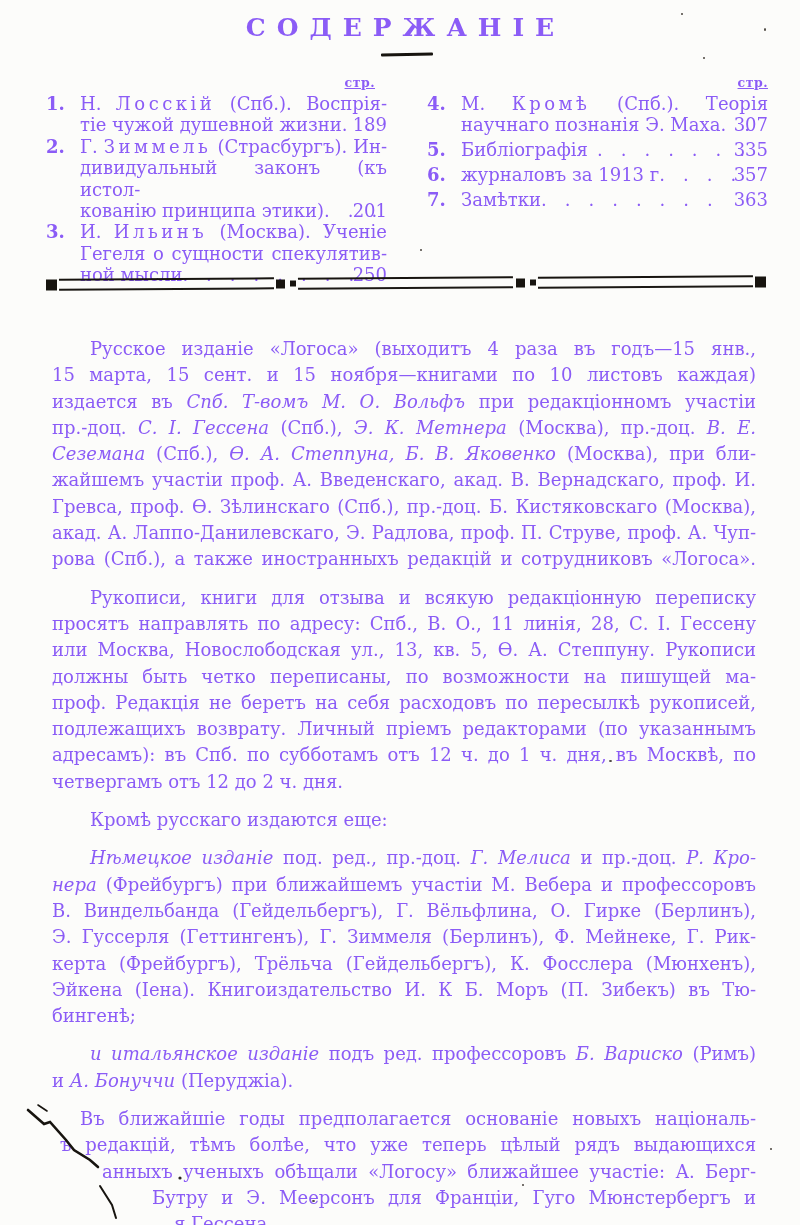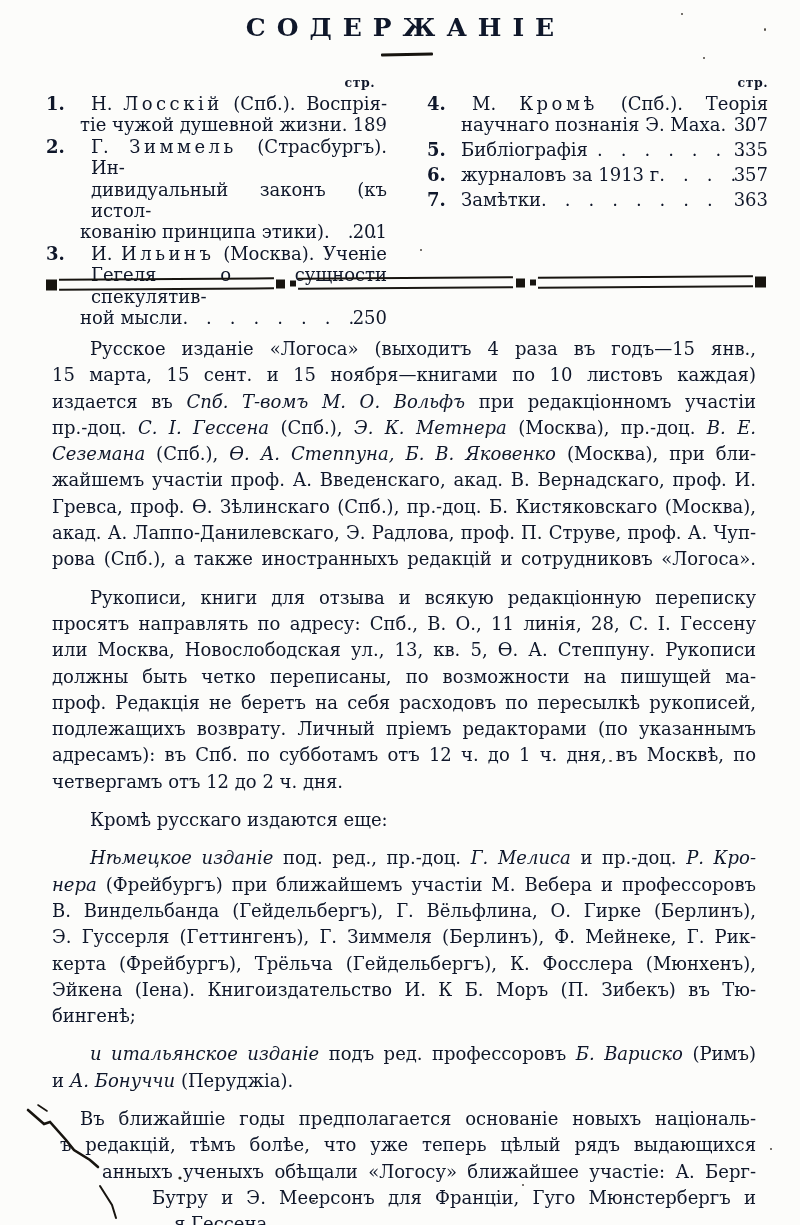--- a/index.html
+++ b/index.html
@@ -1,20 +1,20 @@
 <!DOCTYPE html>
 <html lang="ru"><head>
 <meta charset="utf-8">
 <style>
   html,body{margin:0;padding:0;}
   .page{
     position:relative;
     width:800px;height:1225px;
     background:#fcfcfa;
-    color:#0f172a;
+    color:#8b5cf6;
     font-family:"DejaVu Serif", serif;
     overflow:hidden;
   }
   
   .title{
     position:absolute;top:13px;left:0;right:0;
     text-align:center;
     font-size:25px;font-weight:700;
     letter-spacing:11px;text-indent:11px;
     white-space:nowrap;
@@ -26,29 +26,29 @@
   }
   
   .toc{
     position:absolute;top:76px;left:40px;right:32px;
     display:flex;gap:34px;
   }
   .toc-col{flex:1;min-width:0;}
   .toc-colhead{
     text-align:right;
     font-size:12.5px;font-weight:700;letter-spacing:.5px;
-    line-height:13px;margin-bottom:4px;
+    line-height:13px;margin-bottom:4px;text-decoration:underline;
   }
   .toc-colhead.pad{padding-right:12px;}
   .toc-item{display:flex;align-items:flex-start;font-size:18px;line-height:21.4px;}
   .toc-col.gapped .toc-item{margin-bottom:3.5px;}
   .toc-num{width:40px;padding-left:6px;box-sizing:border-box;font-weight:700;flex:none;}
   .toc-text{flex:1;min-width:0;}
   .tline{position:relative;}
-  .tline.j{text-align:justify;text-align-last:justify;margin-left:11px;}
+  .tline.j{text-align:justify;text-align-last:justify;}
   .pnum{position:absolute;right:0;top:0;}
   
   .divider{
     position:absolute;top:277px;left:46px;right:34px;
     display:flex;align-items:center;
     transform:rotate(-0.25deg);
   }
   .div-sq{background:#17140f;flex:none;}
   .sq-lg{width:11px;height:11px;}
   .sq-md{width:9px;height:9px;}

